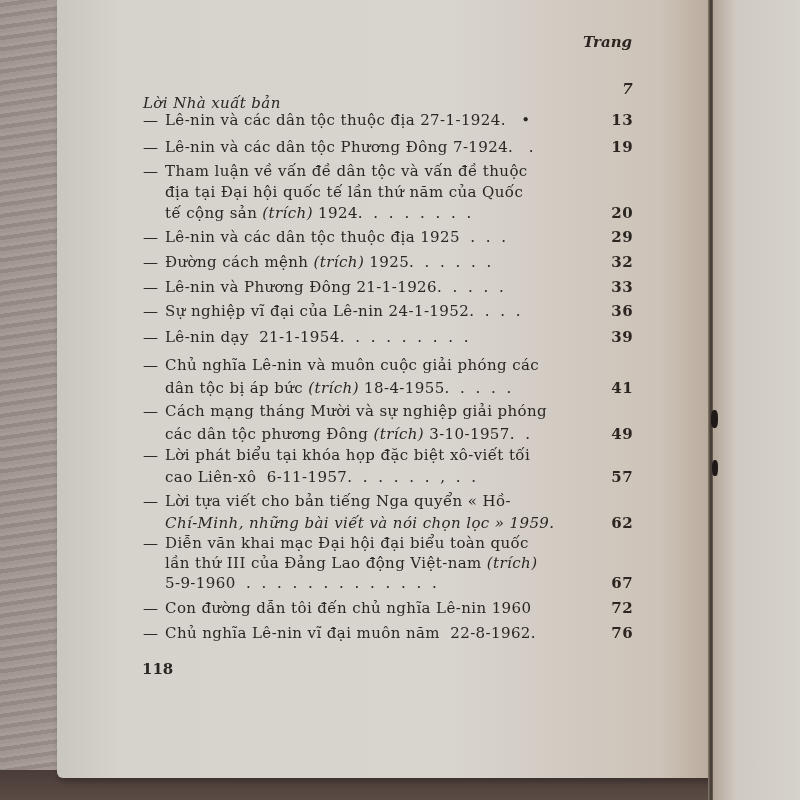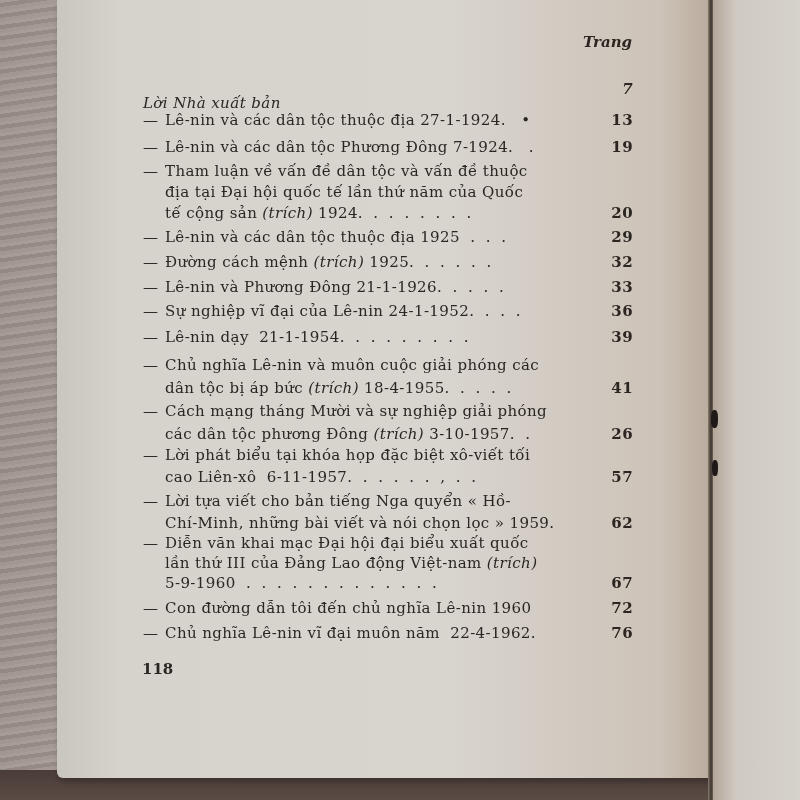--- a/index.html
+++ b/index.html
@@ -120,46 +120,46 @@
       <div class="row" style="top: 354px;">
         <span class="dash">—</span>
         <span class="text" style="top: 0px;">Chủ nghĩa Lê-nin và muôn cuộc giải phóng các</span>
         <span class="text" style="top: 23px;">dân tộc bị áp bức <i class="it">(trích)</i> 18-4-1955.  .  .  .  .</span>
         <span class="pg" style="top: 23px;">41</span>
       </div>
       <div class="row" style="top: 400px;">
         <span class="dash">—</span>
         <span class="text" style="top: 0px;">Cách mạng tháng Mười và sự nghiệp giải phóng</span>
         <span class="text" style="top: 23px;">các dân tộc phương Đông <i class="it">(trích)</i> 3-10-1957.  .</span>
-        <span class="pg" style="top: 23px;">26</span>
+        <span class="pg" style="top: 23px;">49</span>
       </div>
       <div class="row" style="top: 444px;">
         <span class="dash">—</span>
         <span class="text" style="top: 0px;">Lời phát biểu tại khóa họp đặc biệt xô-viết tối</span>
         <span class="text" style="top: 22px;">cao Liên-xô  6-11-1957.  .  .  .  .  .  ,  .  .</span>
         <span class="pg" style="top: 22px;">57</span>
       </div>
       <div class="row" style="top: 490px;">
         <span class="dash">—</span>
         <span class="text" style="top: 0px;">Lời tựa viết cho bản tiếng Nga quyển « Hồ-</span>
-        <span class="text" style="top: 22px;">Chí-Minh, những bài viết và nói chọn lọc » 1959.</span>
+        <span class="text" style="top: 22px; font-style: italic;">Chí-Minh, những bài viết và nói chọn lọc » 1959.</span>
         <span class="pg" style="top: 22px;">62</span>
       </div>
       <div class="row" style="top: 532px;">
         <span class="dash">—</span>
-        <span class="text" style="top: 0px;">Diễn văn khai mạc Đại hội đại biểu xuất quốc</span>
+        <span class="text" style="top: 0px;">Diễn văn khai mạc Đại hội đại biểu toàn quốc</span>
         <span class="text" style="top: 20px;">lần thứ III của Đảng Lao động Việt-nam <i class="it">(trích)</i></span>
         <span class="text" style="top: 40px;">5-9-1960  .  .  .  .  .  .  .  .  .  .  .  .  .</span>
         <span class="pg" style="top: 40px;">67</span>
       </div>
       <div class="row" style="top: 597px;">
         <span class="dash">—</span>
         <span class="text" style="top: 0px;">Con đường dẫn tôi đến chủ nghĩa Lê-nin 1960</span>
         <span class="pg" style="top: 0px;">72</span>
       </div>
       <div class="row" style="top: 622px;">
         <span class="dash">—</span>
-        <span class="text" style="top: 0px;">Chủ nghĩa Lê-nin vĩ đại muôn năm  22-4-1962.</span>
+        <span class="text" style="top: 0px;">Chủ nghĩa Lê-nin vĩ đại muôn năm  22-8-1962.</span>
         <span class="pg" style="top: 0px;">76</span>
       </div>
     </div>
   <div class="page-num">118</div>
 </div>
 
 </body></html>

